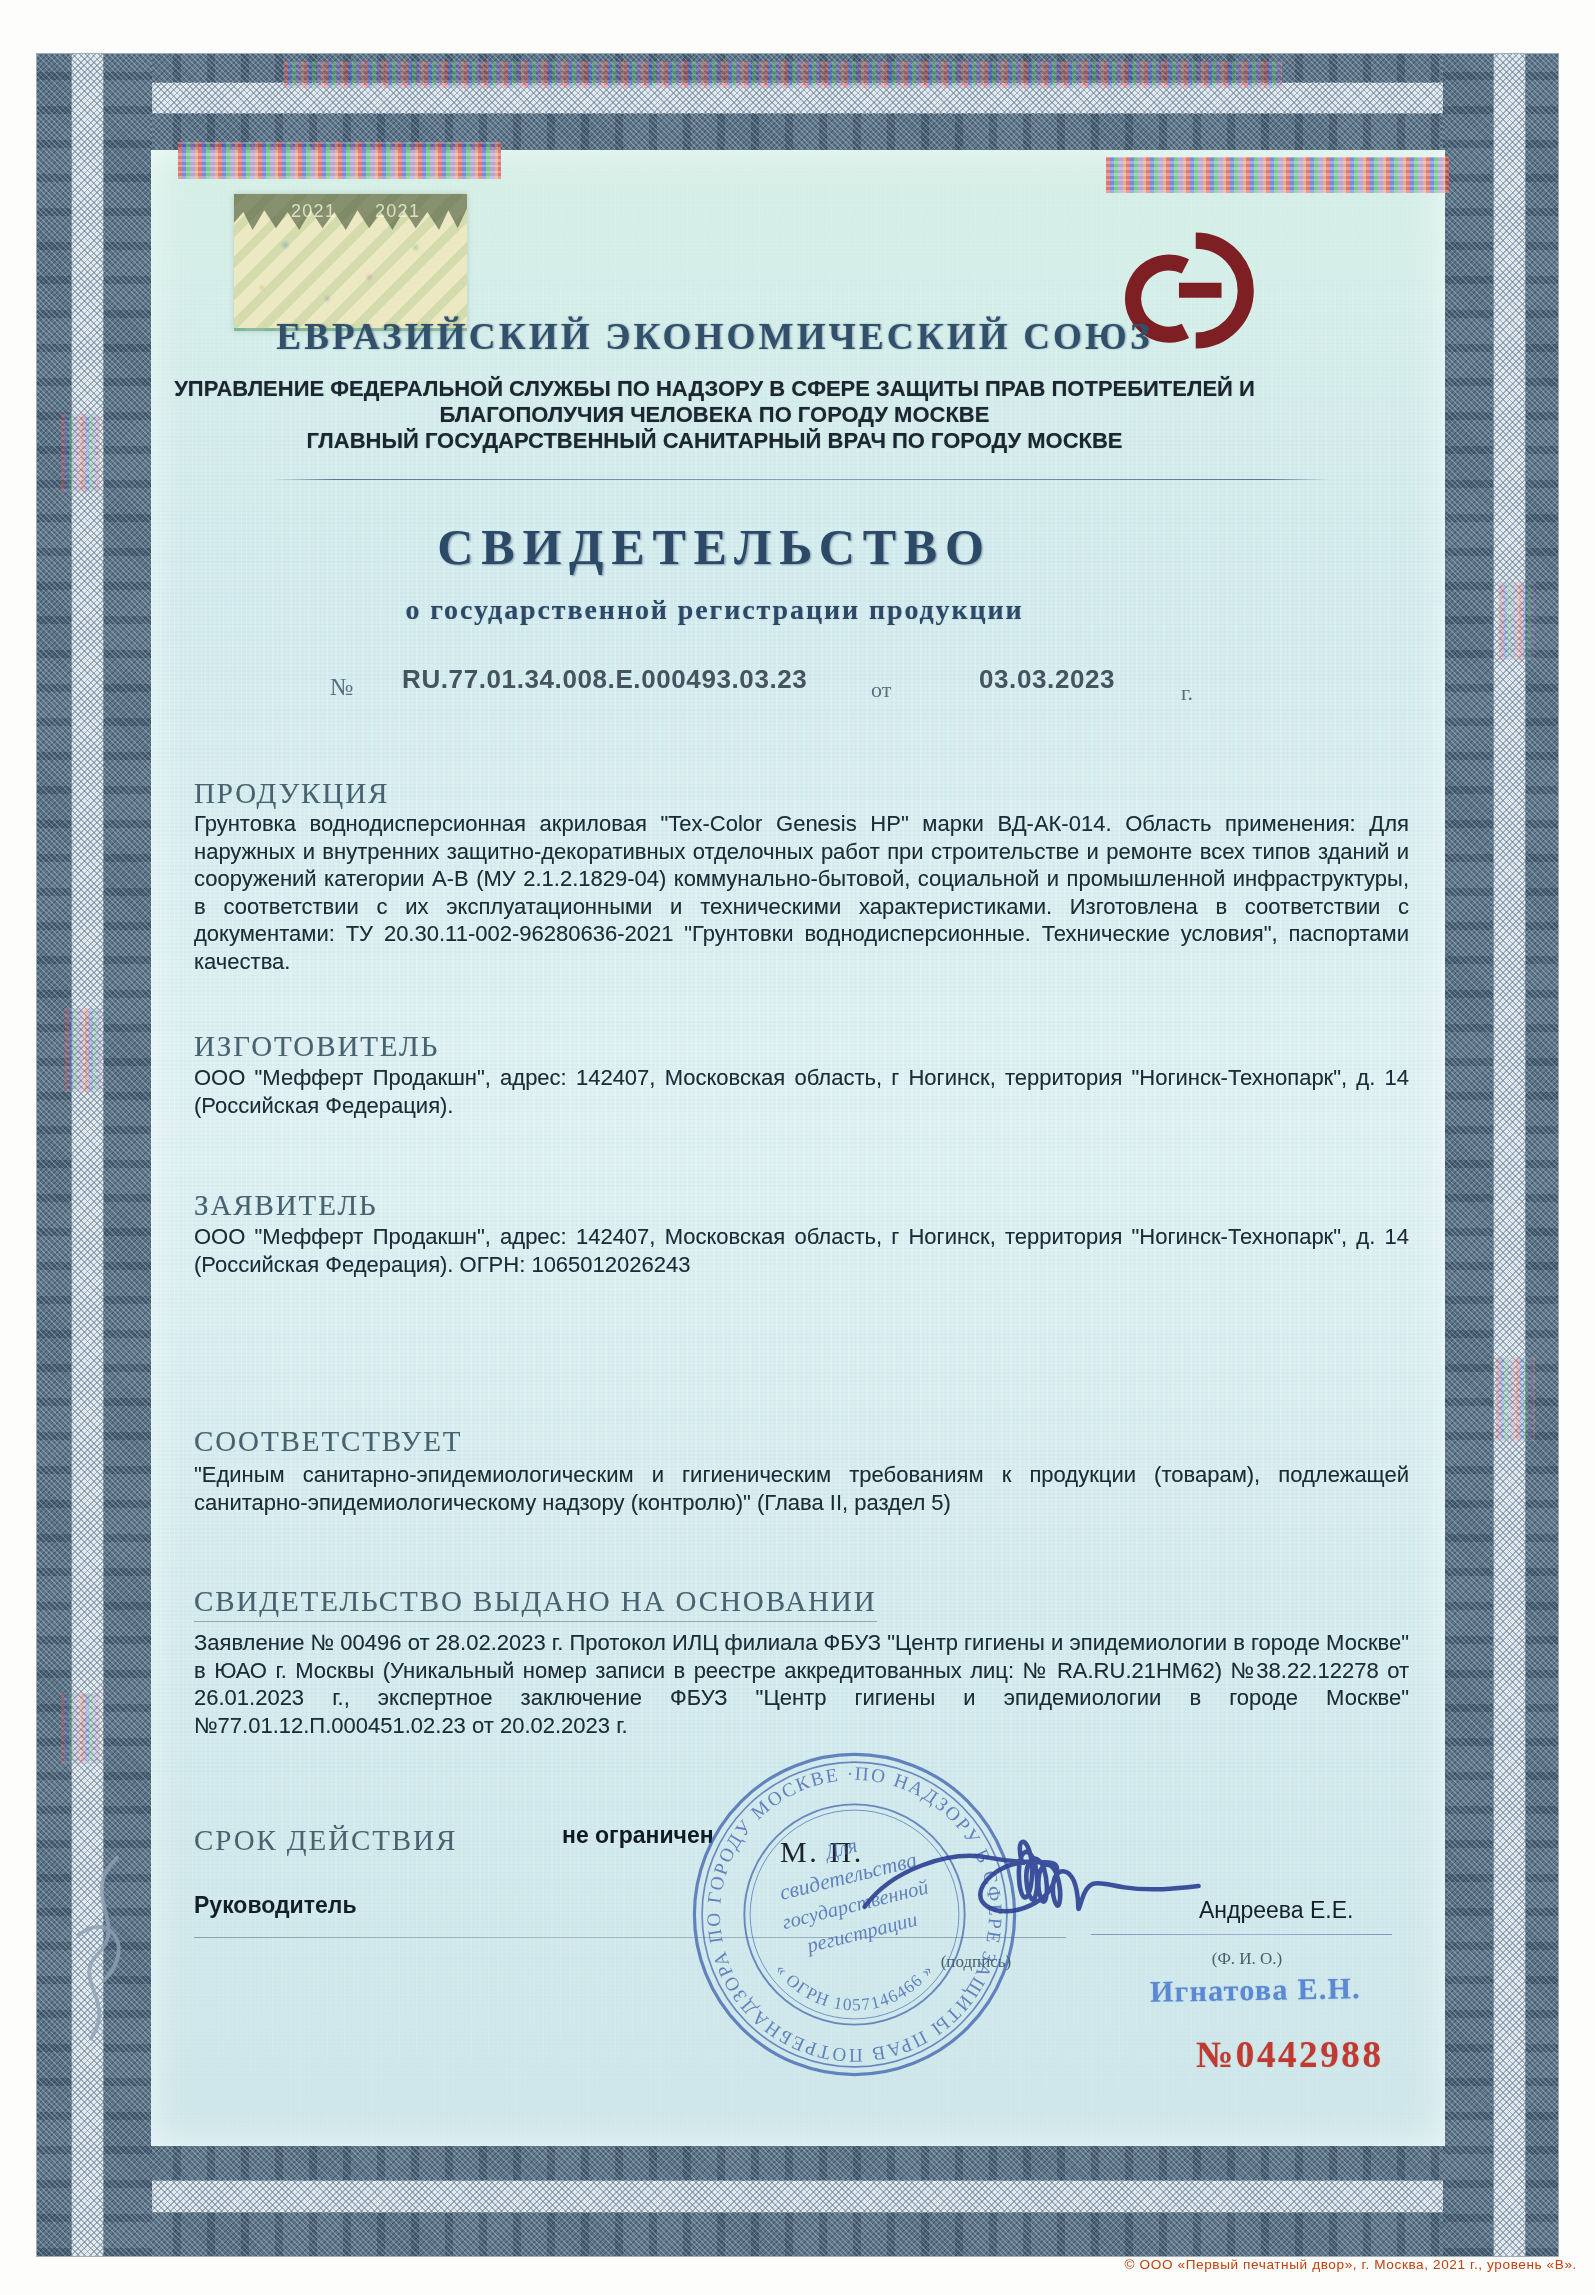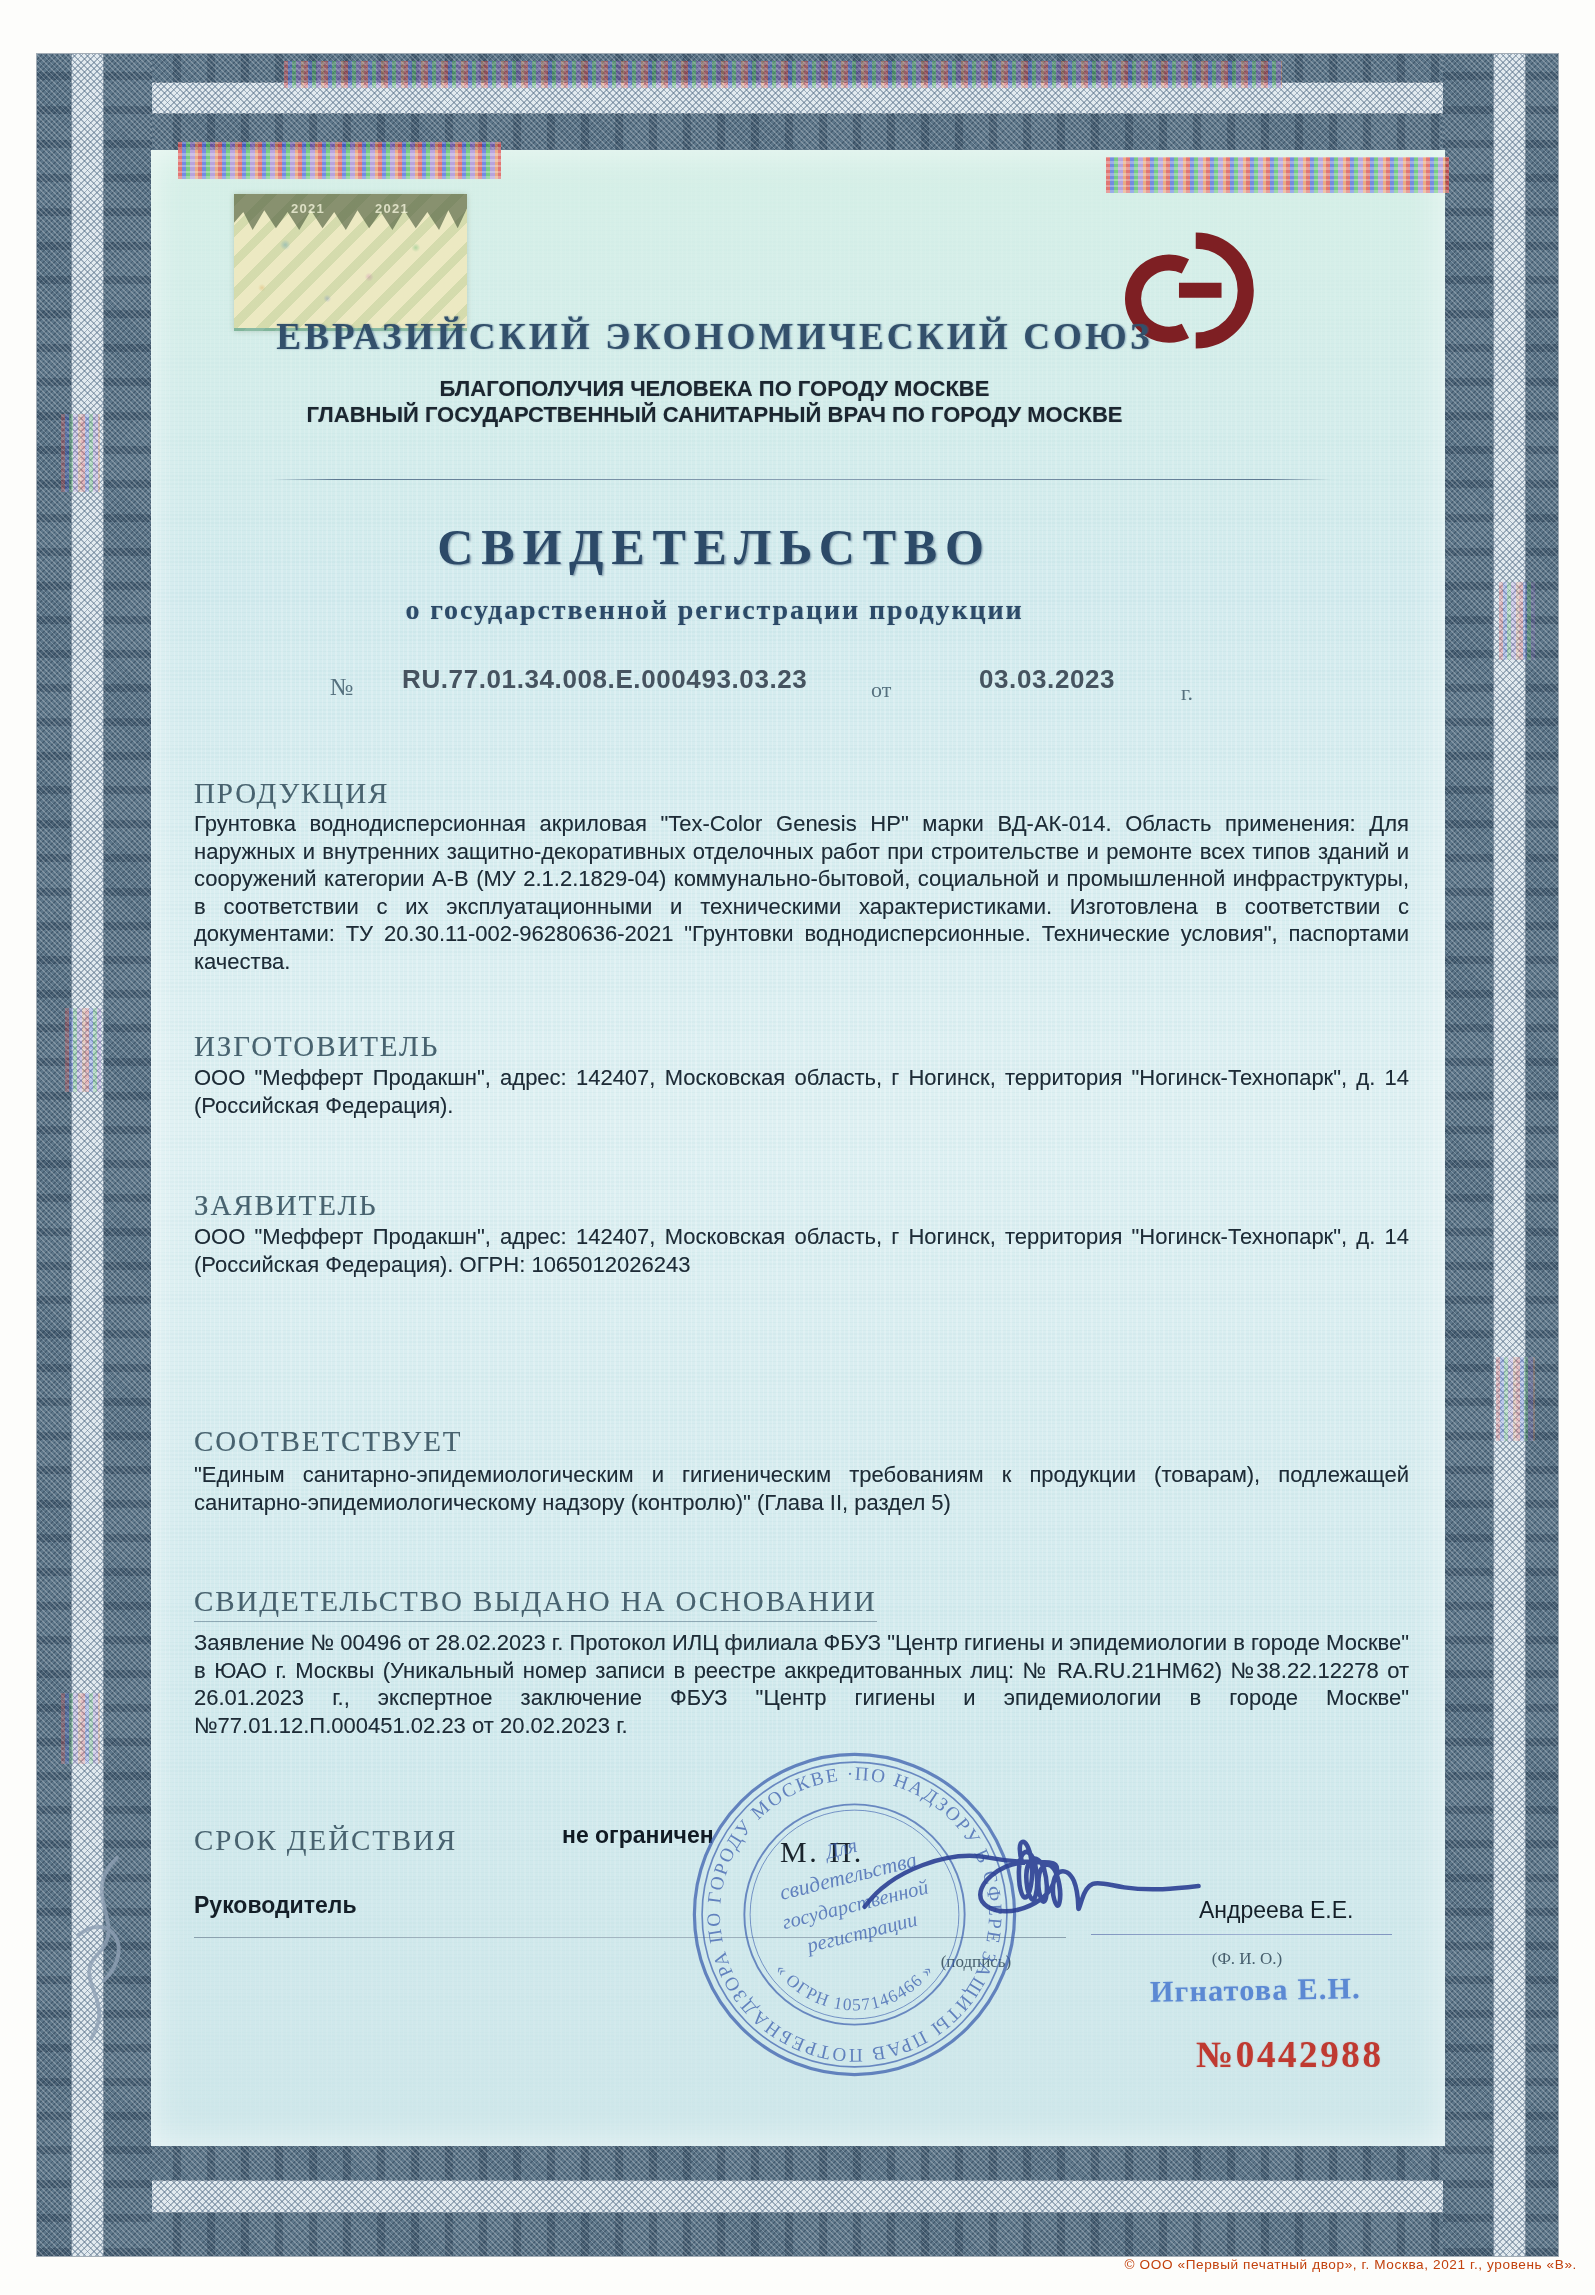--- a/index.html
+++ b/index.html
@@ -53,21 +53,21 @@
     background-image:
       repeating-linear-gradient(135deg, rgba(130,170,100,.22) 0 9px, transparent 9px 22px),
       radial-gradient(circle 4.5px at 22% 38%, rgba(90,160,210,.45), transparent 5.2px),
       radial-gradient(circle 3.9px at 58% 62%, rgba(205,120,180,.4), transparent 4.5px),
       radial-gradient(circle 3.9px at 78% 40%, rgba(110,190,120,.45), transparent 4.5px),
       radial-gradient(circle 3.2px at 40% 78%, rgba(120,140,220,.4), transparent 3.9px),
       radial-gradient(circle 3.2px at 12% 70%, rgba(220,170,90,.4), transparent 3.9px);
     border-bottom:3.9px solid rgba(60,150,140,.55);box-shadow:0 0 5.2px rgba(120,140,110,.35);}
   .holo-band{position:absolute;left:0;top:0;width:100%;height:36px;background:rgba(74,90,60,.62);
     clip-path:polygon(0% 0%,100% 0%,100% 40%,96% 95%,92% 45%,88% 100%,83% 50%,78% 95%,73% 45%,68% 100%,63% 50%,58% 95%,53% 45%,48% 100%,43% 50%,38% 95%,33% 45%,28% 100%,23% 50%,18% 95%,13% 45%,8% 100%,4% 50%,0% 80%);}
-  .holo-year{position:absolute;top:6.5px;font-size:13px;color:rgba(250,250,225,.75);letter-spacing:1.3px;font-weight:700;}
+  .holo-year{position:absolute;top:6.5px;font-size:18px;color:rgba(250,250,225,.75);letter-spacing:1.3px;font-weight:400;}
   
   .abs{position:absolute;}
   .ctr{left:151px;width:1127px;text-align:center;}
   .union-title{top:317px;font:700 37px/1.1 "Liberation Serif",serif;letter-spacing:3.2px;color:#33506b;
     text-shadow:1.3px 0 1.3px rgba(70,110,150,.35),0 0 1.9px rgba(51,80,107,.3);}
   .auth{top:376px;font:700 22px/26px "Liberation Sans",sans-serif;color:#1b2630;
     text-shadow:0 0 1px rgba(27,38,48,.4);}
   .hr1{top:479px;left:271px;width:1060px;height:1.3px;
     background:linear-gradient(90deg,transparent,#5d7891 6%,#8aa0b4 50%,#5d7891 94%,transparent);}
   .auth-note{top:486px;font:400 17px/19.4px "Liberation Serif",serif;color:#5c7486;letter-spacing:0.6px;}
@@ -151,20 +151,21 @@
   <div class="abs logo-wrap">
     <svg width="150" height="169" viewBox="0 0 232 262">
       <path d="M 112,75 A 56,56 0 1 0 112,175" fill="none" stroke="#7e1f23" stroke-width="25"></path>
       <path d="M 128,35 A 60,60 0 1 1 128,190" fill="none" stroke="#7e1f23" stroke-width="25"></path>
       <line x1="102" y1="112" x2="168" y2="112" stroke="#7e1f23" stroke-width="23"></line>
     </svg>
   </div>
 
   <div class="abs ctr union-title">ЕВРАЗИЙСКИЙ ЭКОНОМИЧЕСКИЙ СОЮЗ</div>
   <div class="abs ctr auth">
+    <div>УПРАВЛЕНИЕ ФЕДЕРАЛЬНОЙ СЛУЖБЫ ПО НАДЗОРУ В СФЕРЕ ЗАЩИТЫ ПРАВ ПОТРЕБИТЕЛЕЙ И</div>
     <div>БЛАГОПОЛУЧИЯ ЧЕЛОВЕКА ПО ГОРОДУ МОСКВЕ</div>
     <div>ГЛАВНЫЙ ГОСУДАРСТВЕННЫЙ САНИТАРНЫЙ ВРАЧ ПО ГОРОДУ МОСКВЕ</div>
   </div>
   <div class="abs hr1"></div>
 
   <div class="abs ctr doc-sub">о государственной регистрации продукции</div>
   <div class="abs ctr doc-title">СВИДЕТЕЛЬСТВО</div>
 
   <div class="abs numrow-label num-label">№</div>
   <div class="abs num-value">RU.77.01.34.008.E.000493.03.23</div>

